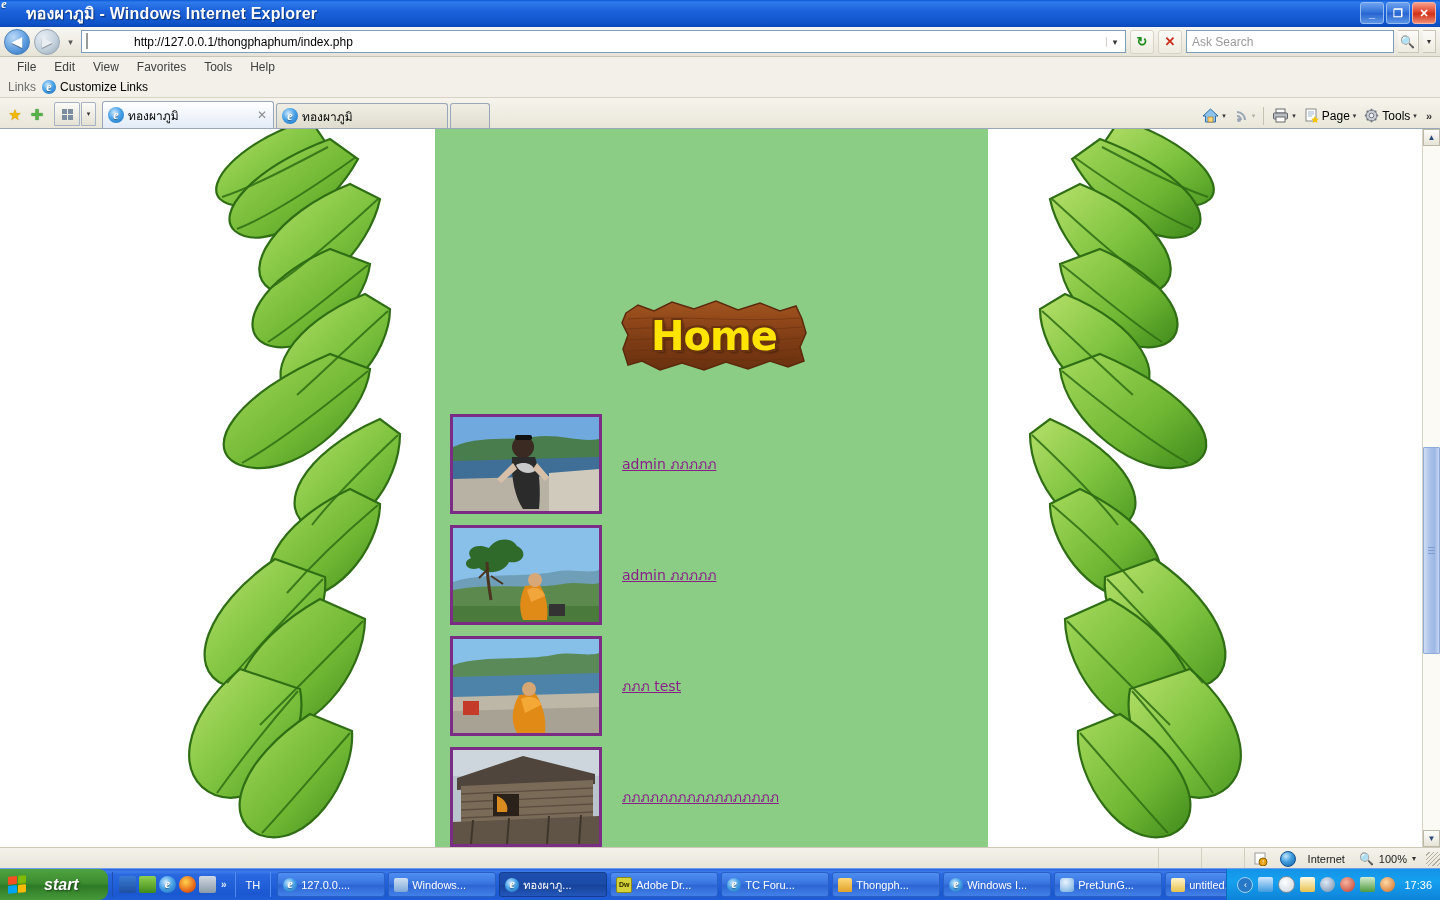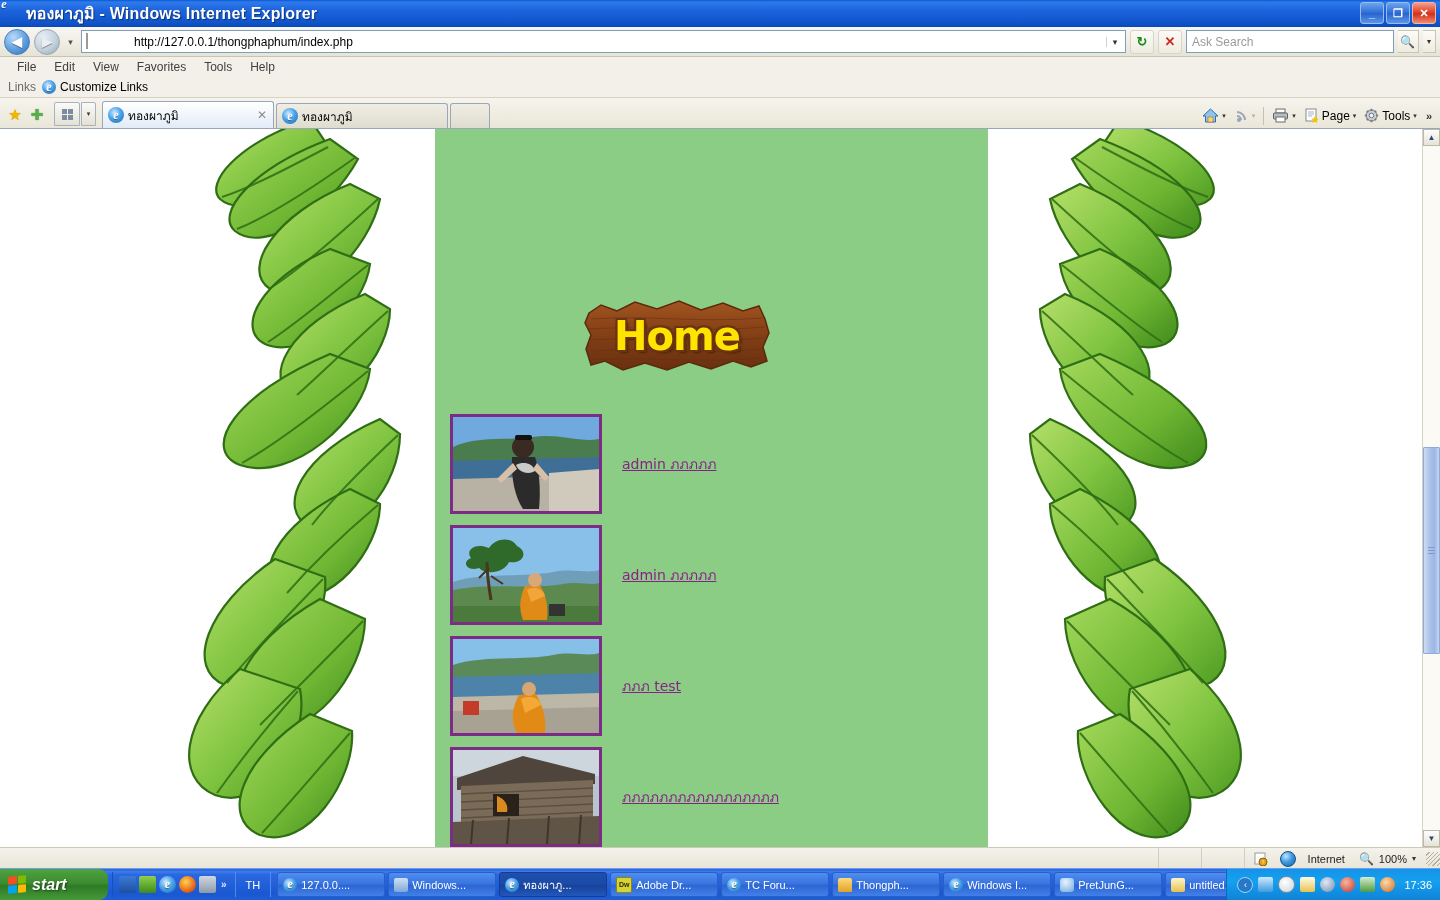--- a/index.html
+++ b/index.html
@@ -130,21 +130,21 @@
     flex:1 1 auto;position:relative;background:#fff;overflow:hidden;
   }
   .leafcol{position:absolute;top:0;bottom:0;width:250px;overflow:hidden;pointer-events:none;}
   .leafcol.left{left:180px;}
   .leafcol.right{left:1000px;}
 
   .center-panel{
     position:absolute;left:435px;top:0;width:553px;bottom:0;background:#8ccd86;
   }
   .home-banner{
-    position:absolute;left:583px;top:168px;width:188px;height:78px;text-align:center;
+    position:absolute;left:620px;top:168px;width:188px;height:78px;text-align:center;
   }
   .banner-text{
     position:absolute;inset:0;display:flex;align-items:center;justify-content:center;
     font-size:40px;font-weight:bold;color:#ffe400;letter-spacing:-1px;
     font-family:"DejaVu Sans",sans-serif;
     text-shadow:-2px -2px 0 #6b3410, 2px -2px 0 #6b3410, -2px 2px 0 #6b3410, 2px 2px 0 #6b3410,
                  0 -2px 0 #6b3410, 0 2px 0 #6b3410, -2px 0 0 #6b3410, 2px 0 0 #6b3410, 3px 3px 2px rgba(0,0,0,.35);
   }
   .row{position:absolute;left:450px;display:flex;align-items:center;}
   .thumb{
@@ -188,21 +188,21 @@
 
   
   .taskbar{
     position:absolute;left:0;bottom:0;width:1440px;height:31px;
     background:linear-gradient(180deg,#2a63d8 0%,#3d7aec 9%,#2a68e0 18%,#1a58d2 80%,#1f5ed6 100%);
     display:flex;align-items:center;border-top:1px solid #6e9df0;
   }
   .startbtn{
     width:100px;height:31px;flex:0 0 100px;
     background:linear-gradient(180deg,#4fa33f 0%,#3c8c30 45%,#2d7a25 55%,#47993a 100%);
-    border-radius:0 9px 9px 0;display:flex;align-items:center;gap:6px;padding-left:8px;
+    border-radius:0 9px 9px 0;display:flex;align-items:center;gap:18px;padding-left:8px;
     color:#fff;font-style:italic;font-weight:bold;font-size:16px;text-shadow:1px 1px 2px rgba(0,0,0,.5);
   }
   .flag{width:18px;height:17px;display:grid;grid-template-columns:1fr 1fr;grid-template-rows:1fr 1fr;gap:1px;
     transform:skewY(-6deg);}
   .flag i{display:block;border-radius:1px;}
   .ql{display:flex;align-items:center;gap:3px;padding:0 6px;margin-left:4px;
     border-left:1px solid #1c4fae;border-right:1px solid #4f8af0;height:25px;}
   .ql .qi{width:17px;height:17px;border-radius:2px;}
   .ql .qchev{color:#dfe9fb;font-size:10px;font-weight:bold;padding:0 2px;}
   .langind{color:#fff;font-size:11px;padding:0 10px;border-right:1px solid #4f8af0;height:25px;display:flex;align-items:center;}

